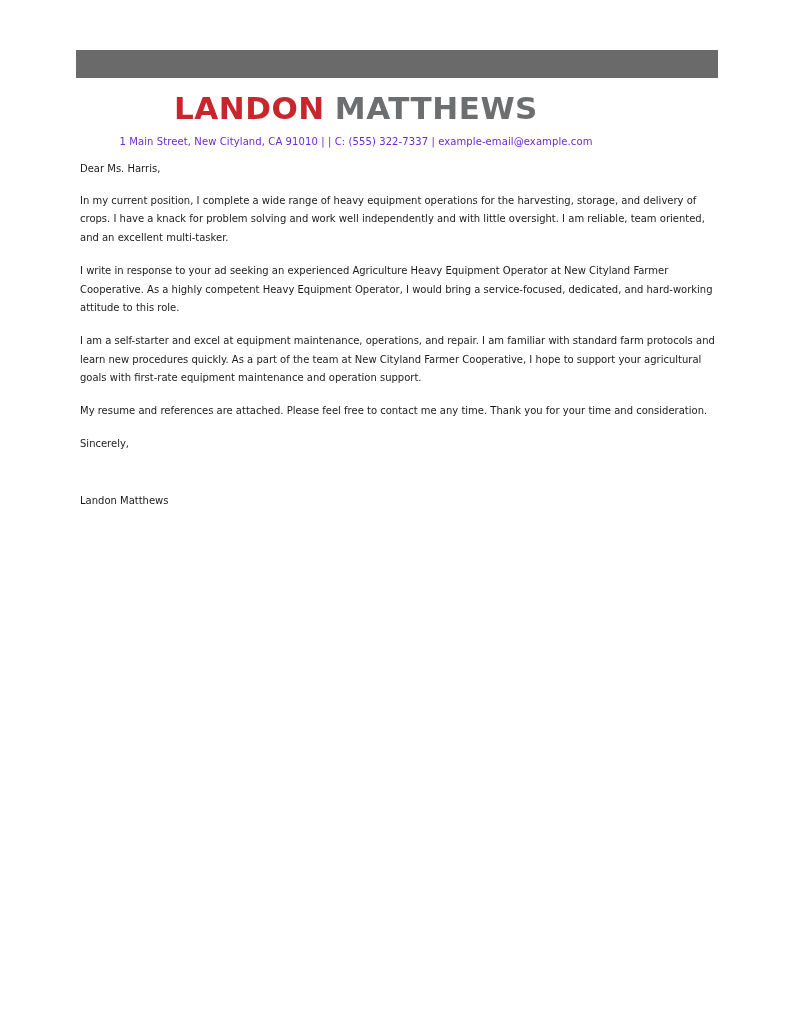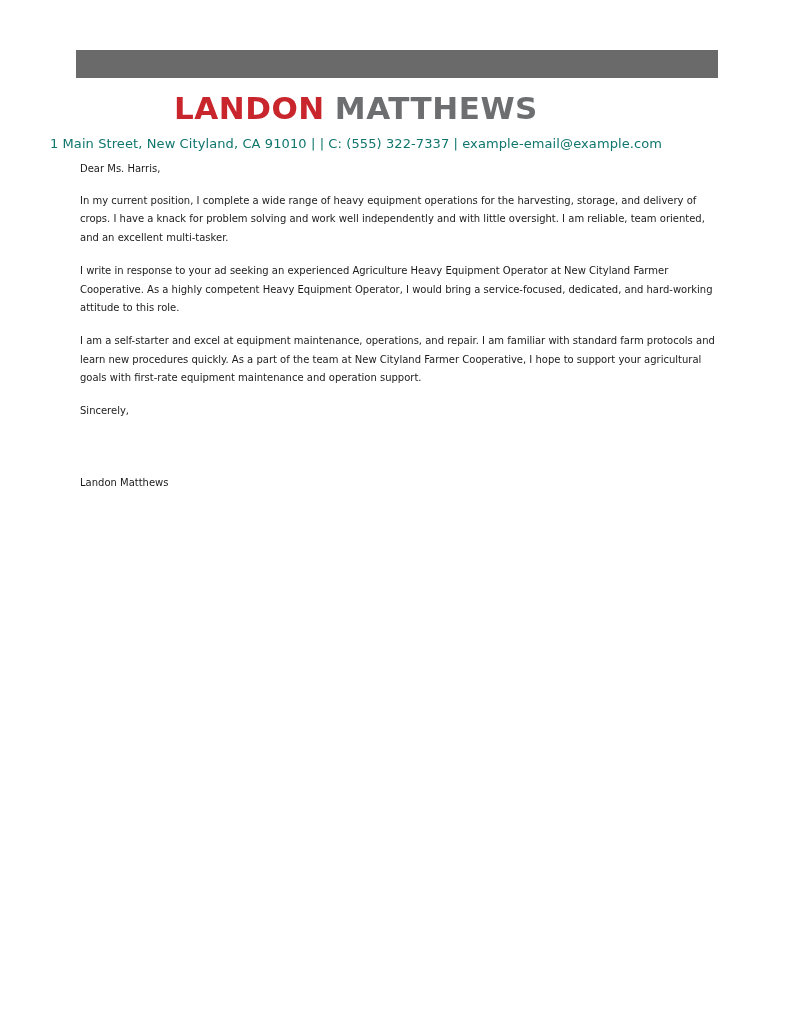--- a/index.html
+++ b/index.html
@@ -38,52 +38,53 @@
     white-space: nowrap;
   }
   .name .first { color: #c9252c; margin-right: 10px; }
   .name .last  { color: #6d6e70; }
   .contact {
     position: absolute;
     top: 136px;
     left: 0;
     width: 100%;
     text-align: center;
-    font-size: 13px;
-    color: #0f766e;
+    font-size: 10px;
+    color: #6d28d9;
     letter-spacing: 0.1px;
   }
   .letter-body {
     position: absolute;
     top: 160px;
     left: 80px;
     width: 640px;
     font-size: 10px;
     line-height: 18.7px;
   }
   .letter-body p {
     margin: 0 0 14px 0;
   }
   .letter-body p.salutation { margin-bottom: 13px; }
-  .letter-body p.closing { margin-bottom: 53px; }
+  .letter-body p.closing { margin-bottom: 39px; }
   .letter-body p.signature { margin-bottom: 0; }
 </style>
 </head>
 <body>
 
 <div class="page">
 
   <div class="top-bar"></div>
 
   <h1 class="name"><span class="first">LANDON</span><span class="last">MATTHEWS</span></h1>
 
   <div class="contact">1 Main Street, New Cityland, CA 91010 | | C: (555) 322-7337 | example-email@example.com</div>
 
   <div class="letter-body">
     <p class="salutation">Dear Ms. Harris,</p>
     <p class="paragraph">In my current position, I complete a wide range of heavy equipment operations for the harvesting, storage, and delivery of crops. I have a knack for problem solving and work well independently and with little oversight. I am reliable, team oriented, and an excellent multi-tasker.</p>
     <p class="paragraph">I write in response to your ad seeking an experienced Agriculture Heavy Equipment Operator at New Cityland Farmer Cooperative. As a highly competent Heavy Equipment Operator, I would bring a service-focused, dedicated, and hard-working attitude to this role.</p>
     <p class="paragraph">I am a self-starter and excel at equipment maintenance, operations, and repair. I am familiar with standard farm protocols and learn new procedures quickly. As a part of the team at New Cityland Farmer Cooperative, I hope to support your agricultural goals with first-rate equipment maintenance and operation support.</p>
+    <p class="paragraph">My resume and references are attached. Please feel free to contact me any time. Thank you for your time and consideration.</p>
     <p class="closing">Sincerely,</p>
     <p class="signature">Landon Matthews</p>
   </div>
 
 </div>
 
 </body></html>

